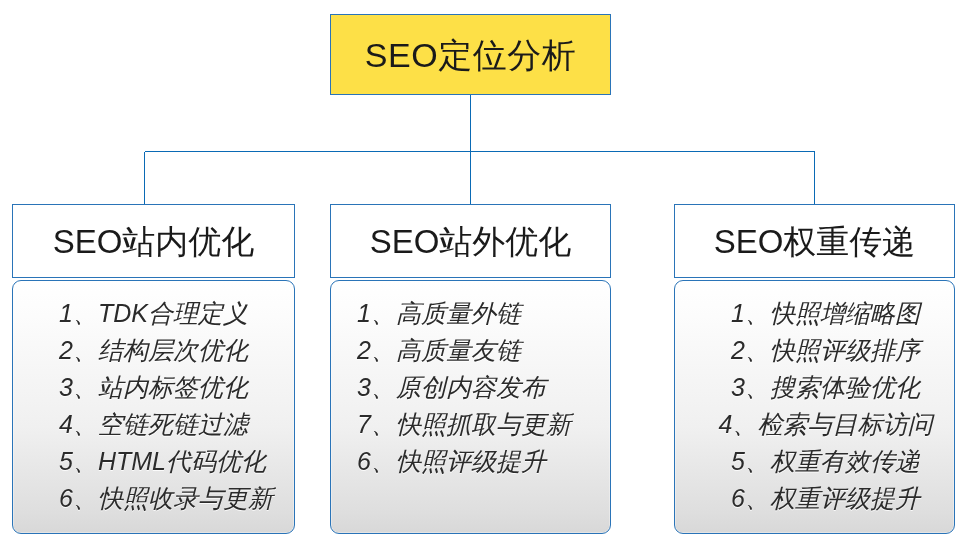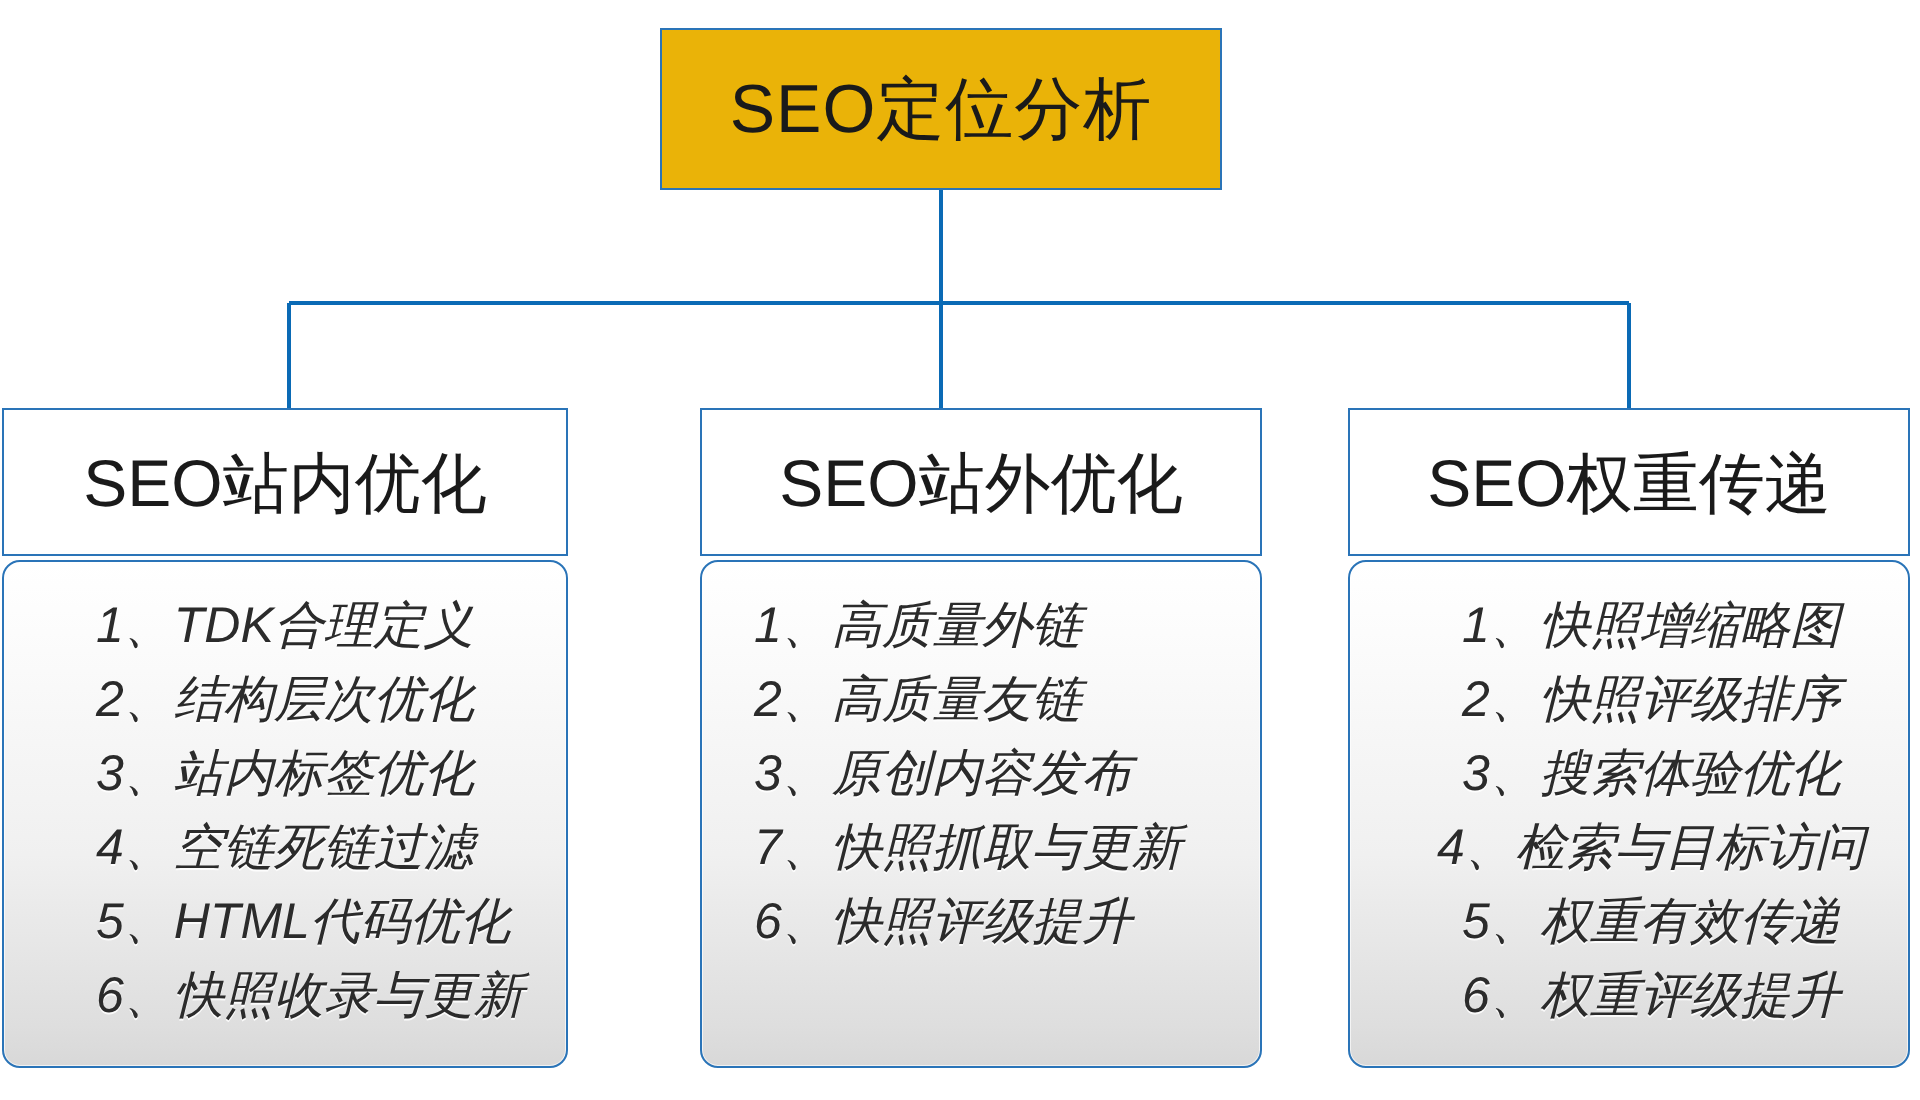--- a/index.html
+++ b/index.html
@@ -31,43 +31,43 @@
   }
 
   
   .root-box {
     position: absolute;
     left: 330px;
     top: 14px;
     width: 281px;
     height: 81px;
     box-sizing: border-box;
-    background: #eab308;
+    background: #fde047;
     border: 1.4px solid #2a74b8;
     z-index: 3;
     display: flex;
     align-items: center;
     justify-content: center;
   }
   .root-title {
     font-size: 34px;
     line-height: 1;
     color: #1a1a1a;
     letter-spacing: 0.5px;
     white-space: nowrap;
   }
 
   
   .column {
     position: absolute;
     z-index: 3;
     top: 204px;
   }
-  .col-1 { left: 1px;   width: 283px; }
-  .col-2 { left: 330px; width: 281px; margin-left: 20px; }
+  .col-1 { left: 12px;   width: 283px; }
+  .col-2 { left: 330px; width: 281px; }
   .col-3 { left: 674px; width: 281px; text-align: center; }
 
   .col-header {
     box-sizing: border-box;
     height: 74px;
     background: #ffffff;
     border: 1.4px solid #2a74b8;
     display: flex;
     align-items: center;
     justify-content: center;

